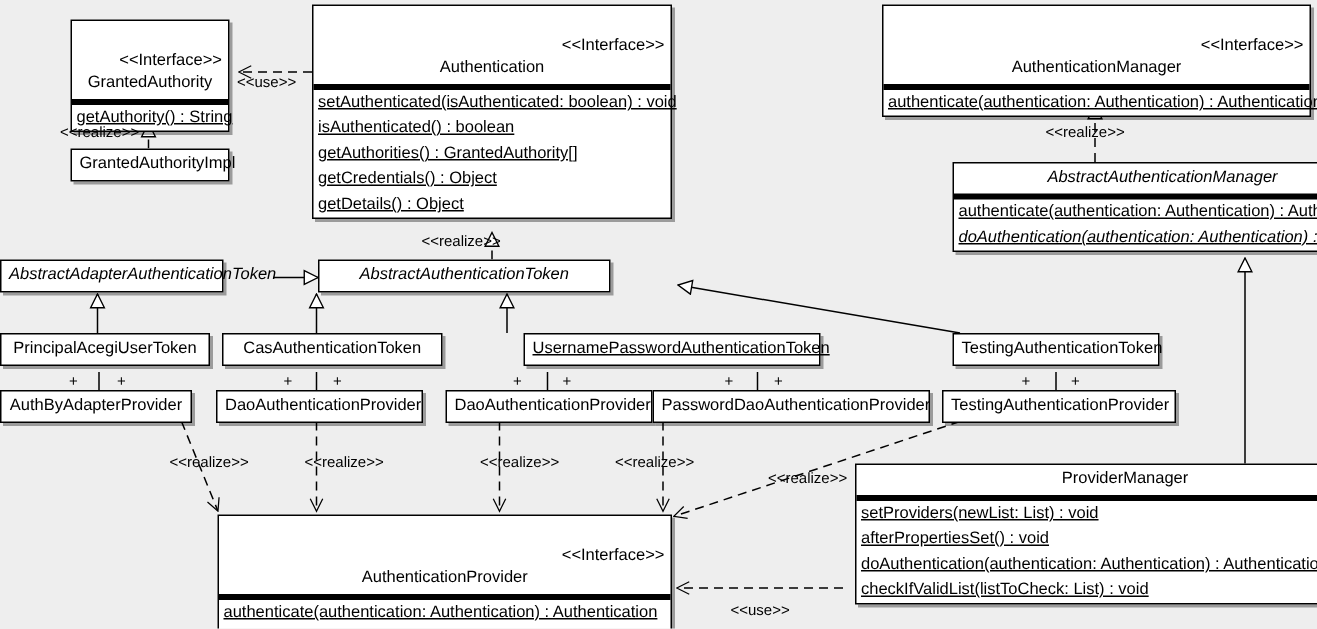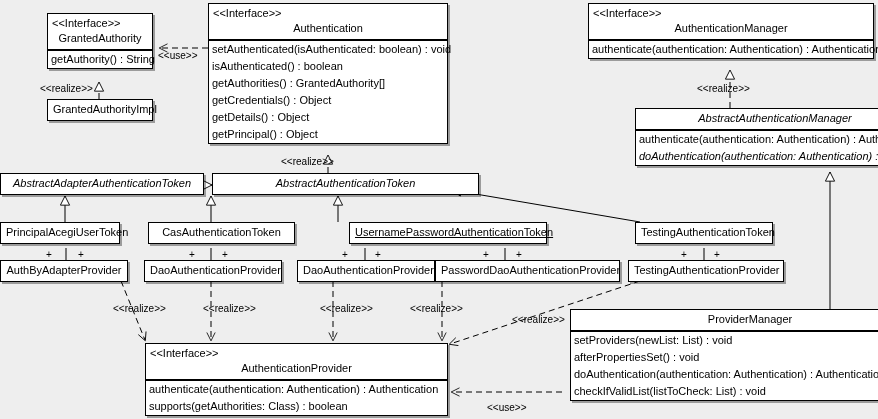--- a/index.html
+++ b/index.html
@@ -40,34 +40,36 @@
     padding: 2px 4px 3px 4px;
     text-align: center;
     font-size: 11px;
     line-height: 15px;
     color: #000;
   }
   .stereo {
     display: block;
     font-size: 11px;
     line-height: 15px;
-    text-align: left;
+    text-align: right;
+    margin-top: 17px;
   }
   .cname {
     display: block;
     font-size: 11px;
     line-height: 15px;
     text-align: center;
   }
   .cname.abstract {
     font-style: italic;
   }
   .compartment {
-    border-top: 2px solid #000000;
+    border-top: 4px solid #000000;
     padding: 0;
+    text-decoration: underline;
   }
   .member {
     font-size: 11px;
     line-height: 17px;
     padding: 0 2px 0 3px;
     white-space: nowrap;
     color: #000;
   }
   .member.abstract {
     font-style: italic;
@@ -204,21 +206,20 @@
     <div class="hdr">
       <span class="stereo">&lt;&lt;Interface&gt;&gt;</span>
       <span class="cname">Authentication</span>
     </div>
     <div class="compartment">
       <div class="member">setAuthenticated(isAuthenticated: boolean) : void</div>
       <div class="member">isAuthenticated() : boolean</div>
       <div class="member">getAuthorities() : GrantedAuthority[]</div>
       <div class="member">getCredentials() : Object</div>
       <div class="member">getDetails() : Object</div>
-      <div class="member">getPrincipal() : Object</div>
     </div>
   </div>
 
   <div class="uml-class" style="left:588px; top:3px; width:286px;">
     <div class="hdr">
       <span class="stereo">&lt;&lt;Interface&gt;&gt;</span>
       <span class="cname">AuthenticationManager</span>
     </div>
     <div class="compartment">
       <div class="member">authenticate(authentication: Authentication) : Authentication</div>
@@ -228,33 +229,33 @@
   <div class="uml-class" style="left:588px; top:108px; width:280px;margin-left:47px;">
     <div class="hdr">
       <span class="cname abstract">AbstractAuthenticationManager</span>
     </div>
     <div class="compartment">
       <div class="member">authenticate(authentication: Authentication) : Authentication</div>
       <div class="member abstract">doAuthentication(authentication: Authentication) : Authentication</div>
     </div>
   </div>
 
-  <div class="uml-class simple" style="left:0px; top:173px; width:204px;">
+  <div class="uml-class simple" style="left:0px; top:173px; width:149px;">
     <div class="hdr">
       <span class="cname abstract">AbstractAdapterAuthenticationToken</span>
     </div>
   </div>
 
-  <div class="uml-class simple" style="left:212px; top:173px; width:267px;">
+  <div class="uml-class simple" style="left:212px; top:173px; width:195px;">
     <div class="hdr">
       <span class="cname abstract">AbstractAuthenticationToken</span>
     </div>
   </div>
 
-  <div class="uml-class simple" style="left:0px; top:222px; width:120px;">
+  <div class="uml-class simple" style="left:0px; top:222px; width:140px;">
     <div class="hdr">
       <span class="cname">PrincipalAcegiUserToken</span>
     </div>
   </div>
 
   <div class="uml-class simple" style="left:148px; top:222px; width:147px;">
     <div class="hdr">
       <span class="cname">CasAuthenticationToken</span>
     </div>
   </div>

